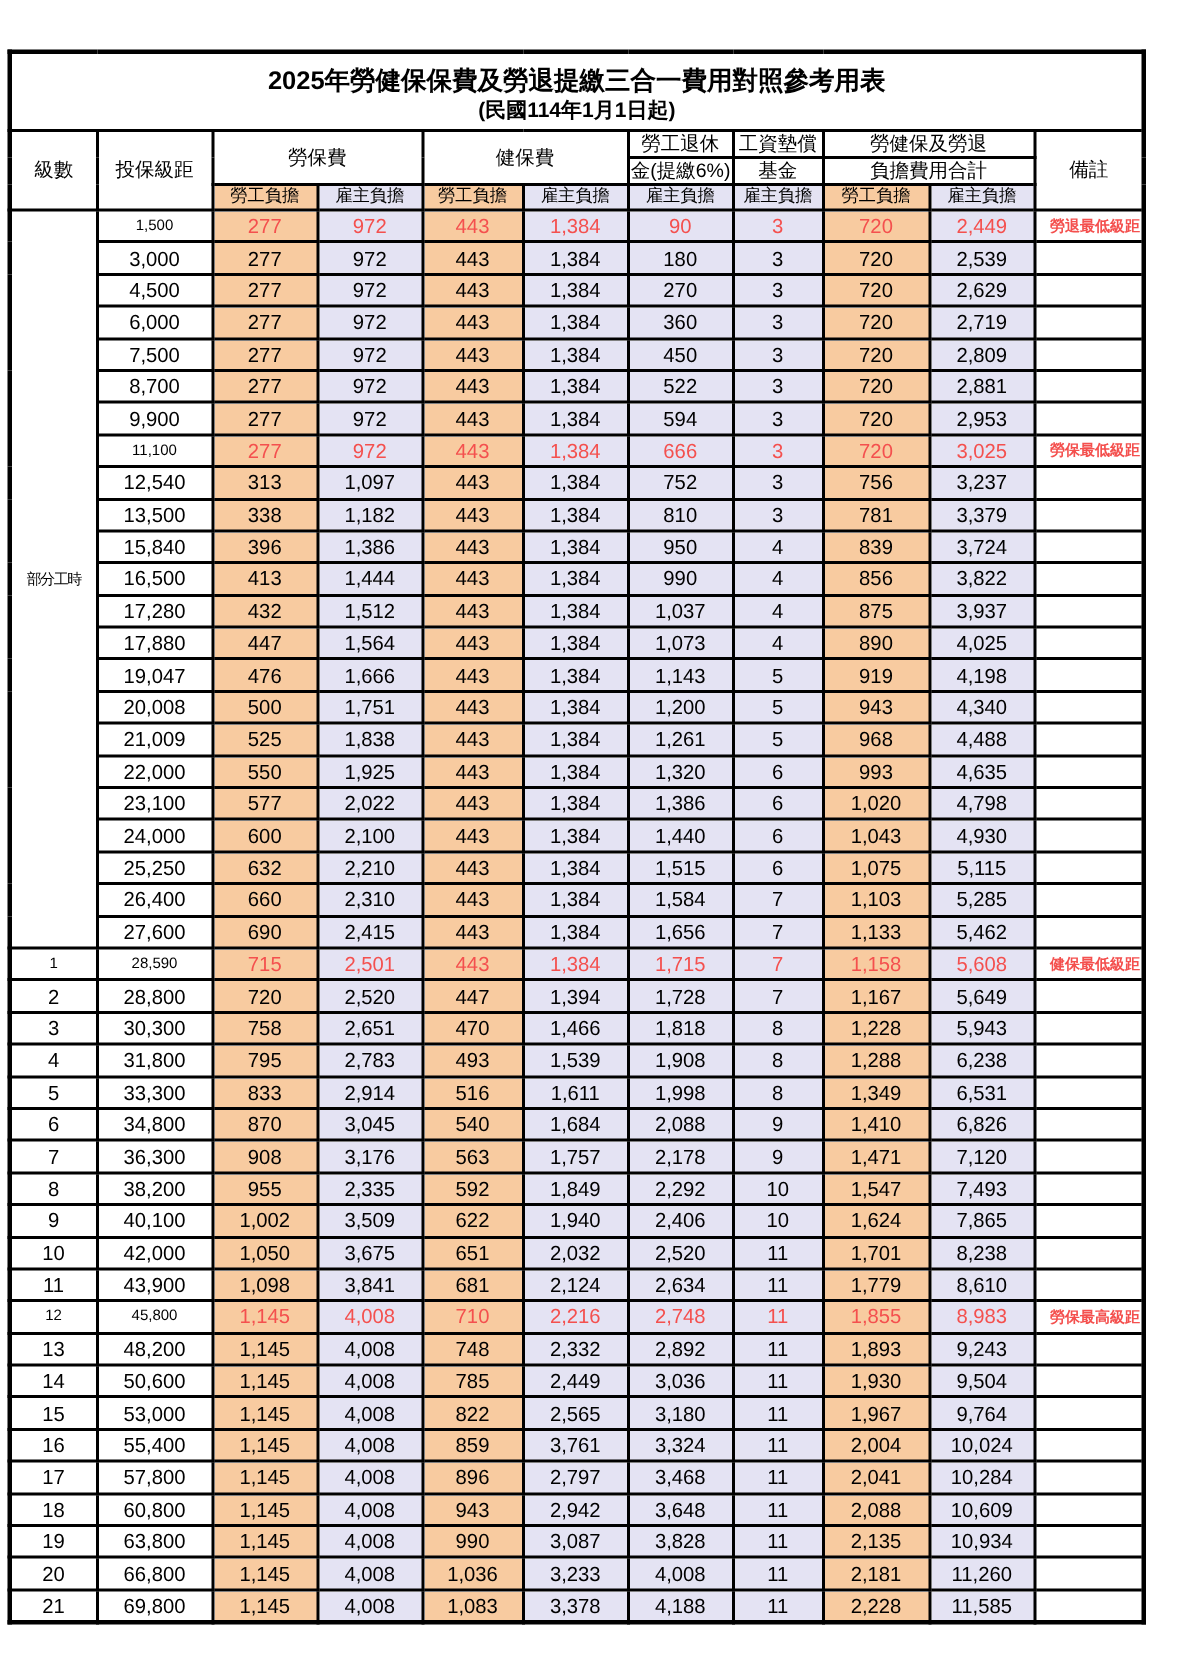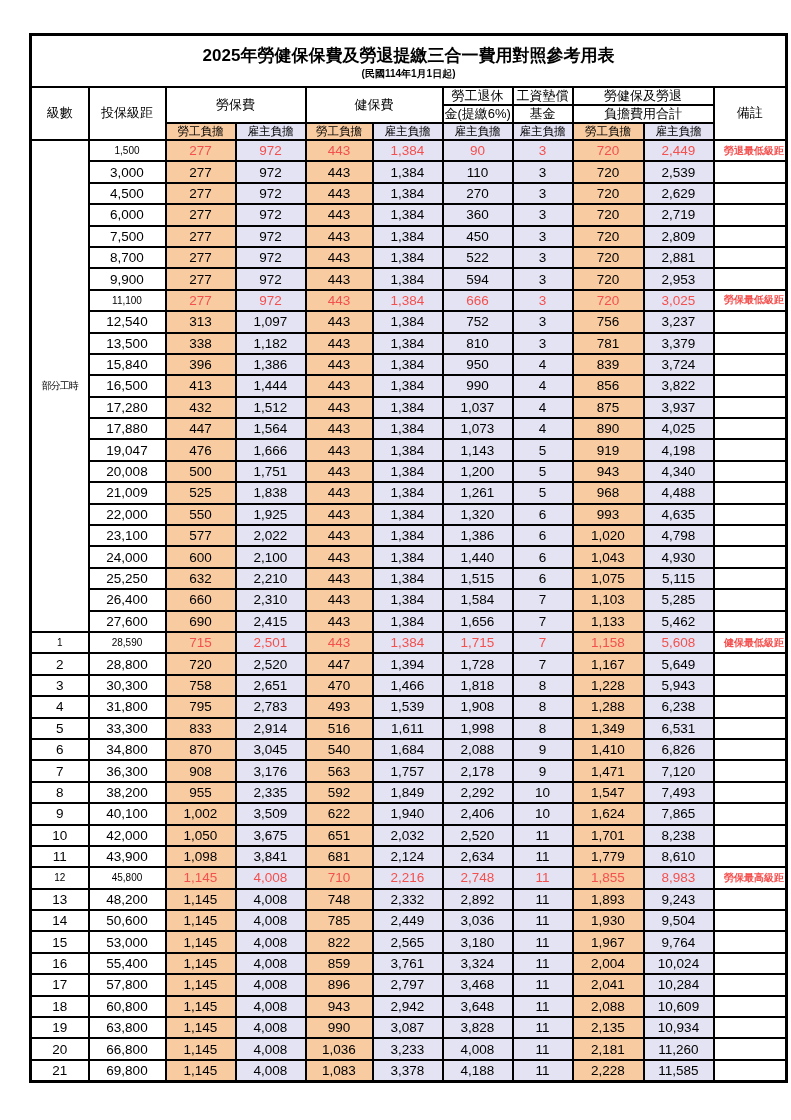--- a/index.html
+++ b/index.html
@@ -6,42 +6,42 @@
   .sheet {
     position: relative;
     width: 791px;
     height: 1120px;
     background: #fff;
     font-family: "Liberation Sans", "DejaVu Sans", sans-serif;
     color: #000;
   }
   table.fee-table {
     position: absolute;
-    left: 29px;
+    left: 5px;
     top: 33px;
     width: 699px;
     border-collapse: collapse;
     table-layout: fixed;
     border: 3px solid #000;
   }
   .fee-table th, .fee-table td {
     border: 2px solid #000;
     padding: 0 1px;
     text-align: center;
     vertical-align: middle;
     overflow: hidden;
     white-space: nowrap;
     font-weight: normal;
   }
   .title-cell {
     height: 50px;
     background: #fff;
   }
   .title-line1 { font-size: 17px; font-weight: bold; line-height: 1.5; }
-  .title-line2 { font-size: 10px; font-weight: bold; line-height: 1.1; }
+  .title-line2 { font-size: 14px; font-weight: bold; line-height: 1.1; }
   tr.h1 th, tr.h2 th { height: 16px; font-size: 13px; line-height: 1.1; background: #fff; }
   tr.h3 th { height: 15px; font-size: 11.5px; line-height: 1; }
   .emp { background: var(--employee-bg, #F8CBA0); }
   .er  { background: var(--employer-bg, #E4E3F3); }
   tbody td { height: 19.4px; font-size: 13.5px; }
   td.c-level, td.c-bracket, td.c-remark { background: #fff; }
   td.c-remark {
     font-size: 10px;
     font-weight: bold;
     color: var(--highlight-red, #F4504E);
@@ -116,21 +116,21 @@
     <td class="er">2,449</td>
     <td class="c-remark">勞退最低級距</td>
   </tr>
         <tr>
 
     <td class="c-bracket">3,000</td>
     <td class="emp">277</td>
     <td class="er">972</td>
     <td class="emp">443</td>
     <td class="er">1,384</td>
-    <td class="er">110</td>
+    <td class="er">180</td>
     <td class="er">3</td>
     <td class="emp">720</td>
     <td class="er">2,539</td>
     <td class="c-remark"></td>
   </tr>
         <tr>
 
     <td class="c-bracket">4,500</td>
     <td class="emp">277</td>
     <td class="er">972</td>

